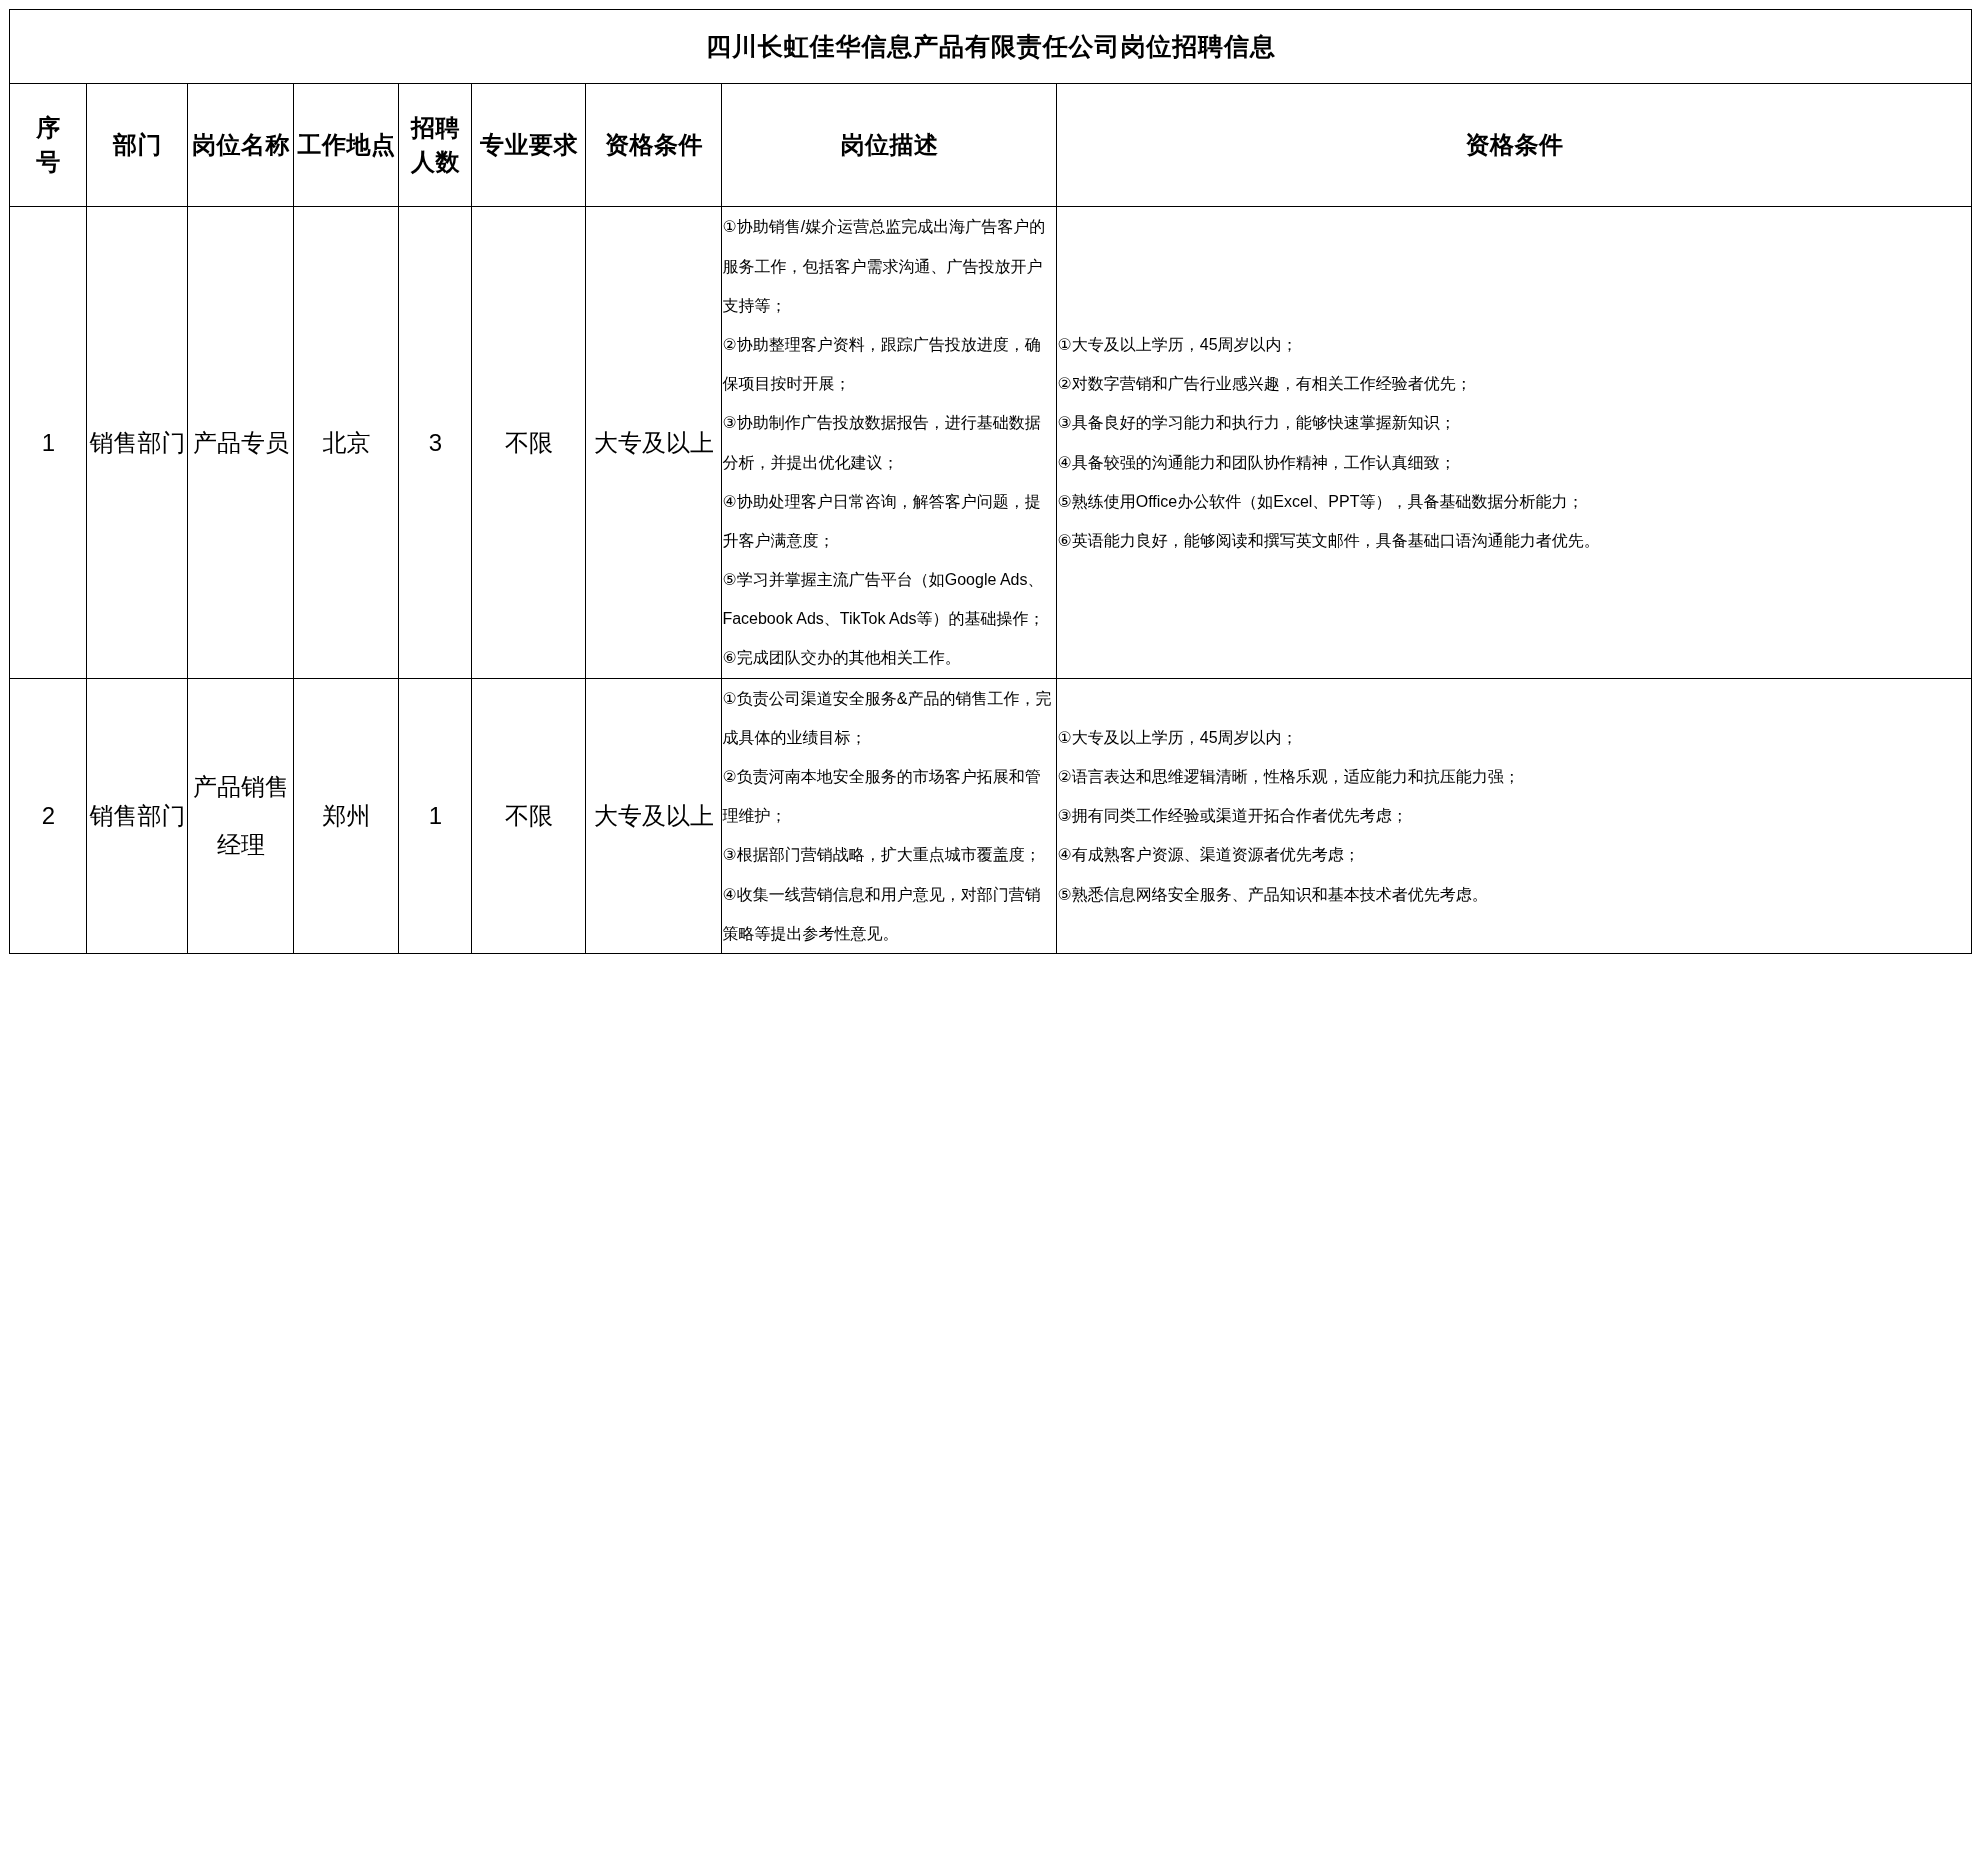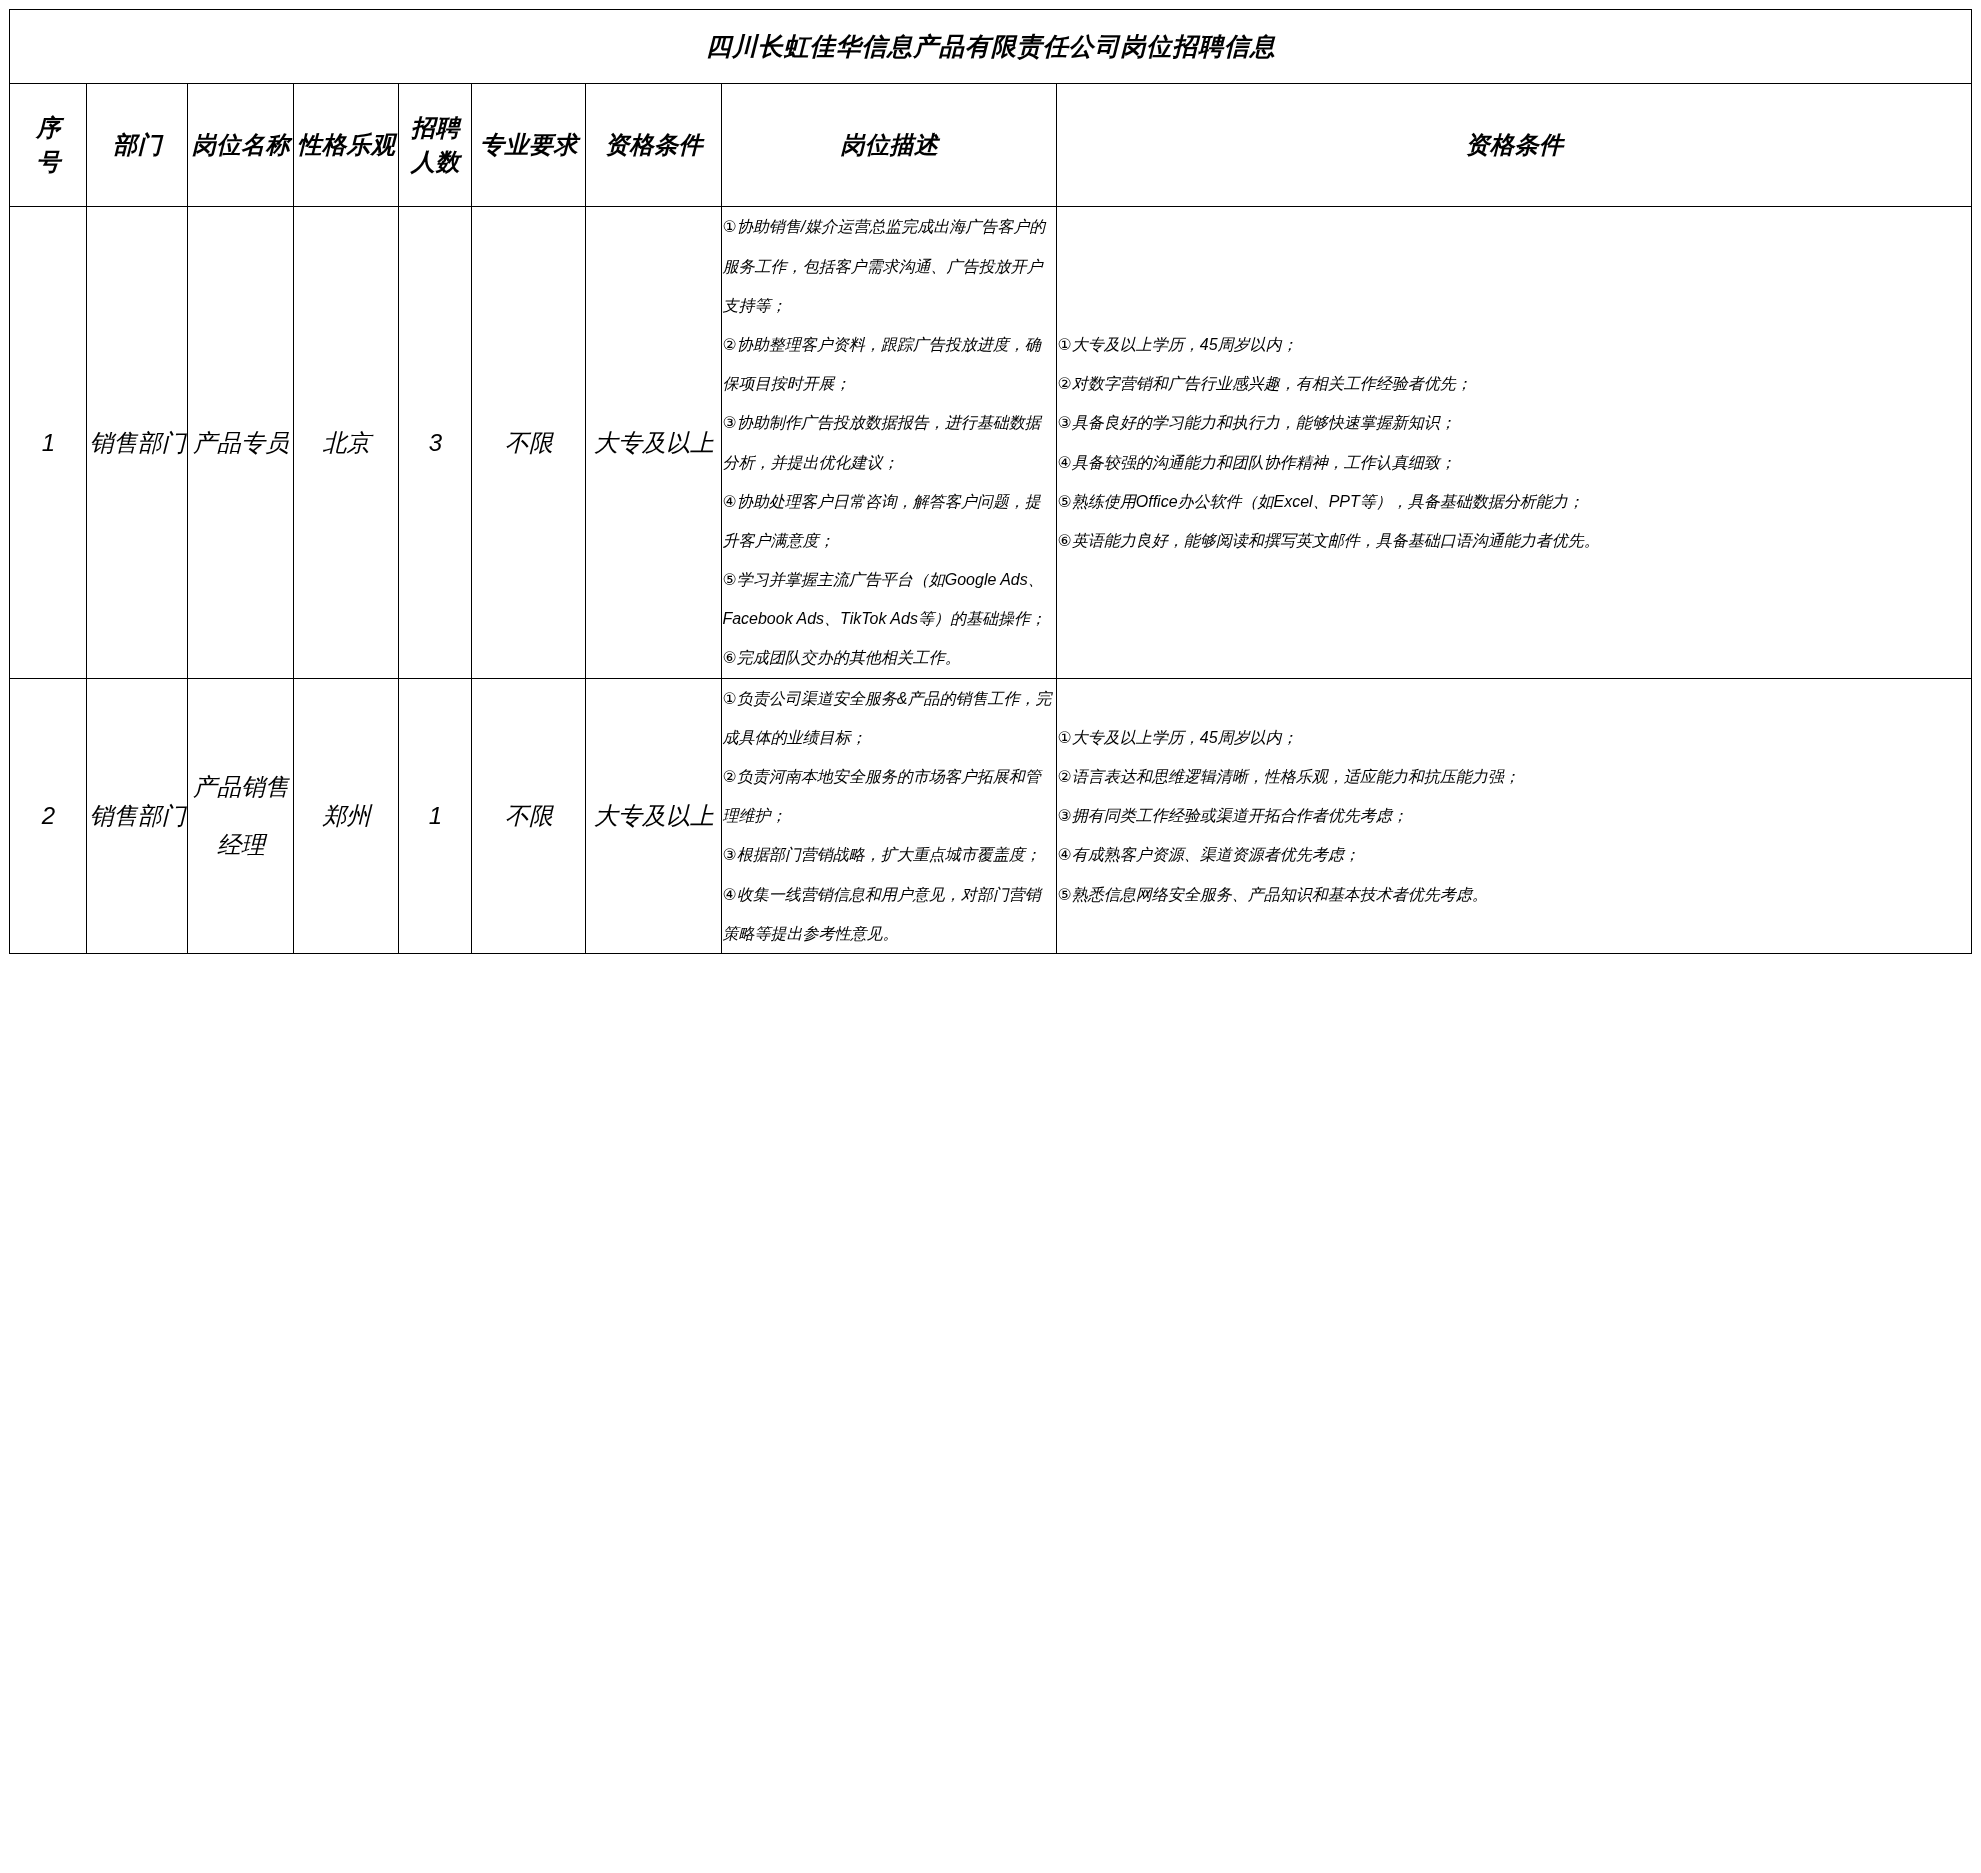--- a/index.html
+++ b/index.html
@@ -14,21 +14,20 @@
     color: #000000;
     overflow: hidden;
   }
 
   .sheet {
     position: relative;
     width: 1982px;
     height: 1392px;
     box-sizing: border-box;
     padding: 9.4px 9.4px 0 9.4px;
-    font-style: italic;
   }
 
   table.recruit {
     border-collapse: collapse;
     width: 1963px;
     table-layout: fixed;
     background: #ffffff;
   }
 
   table.recruit td,
@@ -134,21 +133,21 @@
 
       <tr>
         <td class="head-cell">
           <span class="stack">
             <span>序</span>
             <span>号</span>
           </span>
         </td>
         <td class="head-cell">部门</td>
         <td class="head-cell">岗位名称</td>
-        <td class="head-cell">性格乐观</td>
+        <td class="head-cell">工作地点</td>
         <td class="head-cell">
           <span class="stack">
             <span>招聘</span>
             <span>人数</span>
           </span>
         </td>
         <td class="head-cell">专业要求</td>
         <td class="head-cell">资格条件</td>
         <td class="head-cell">岗位描述</td>
         <td class="head-cell">资格条件</td>

